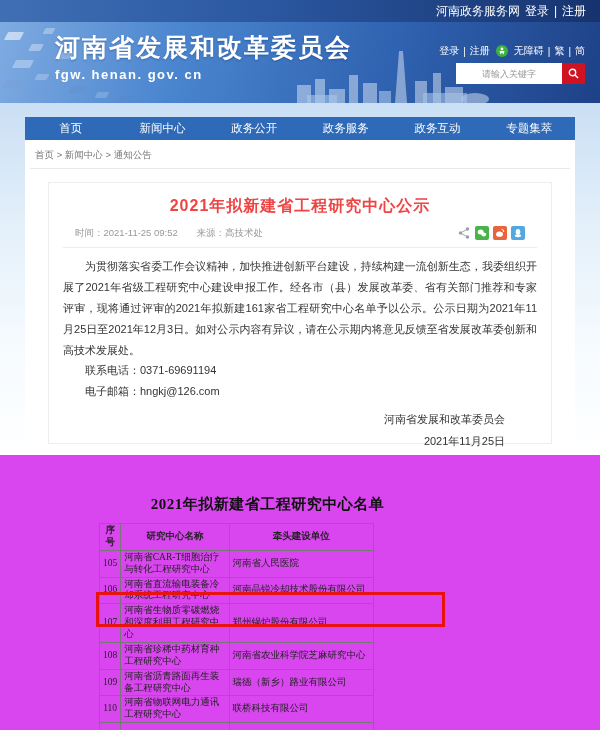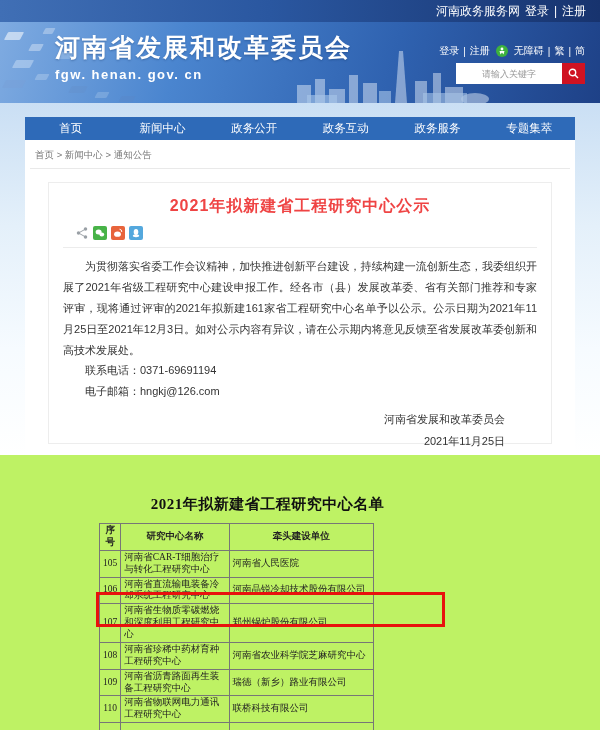--- a/index.html
+++ b/index.html
@@ -64,21 +64,21 @@
   .share { display:flex; align-items:center; gap:4px; }
   .sq { width:14px; height:14px; border-radius:2px; display:flex; align-items:center;
     justify-content:center; cursor:pointer; }
   .body-text { margin-top:8px; font-size:11px; color:#333; line-height:1.9; text-align:justify; }
   .body-text p { text-indent:2em; }
   .sig { text-align:right; padding-right:32px; font-size:11px; color:#333; line-height:2; margin-top:6px; }
   .attach { margin-top:10px; font-size:11px; color:#333; text-indent:2em; }
   .attach a { color:#333; text-decoration:none; cursor:pointer; }
 
   
-  .table-section { position:relative; height:275px; background:#bef264;
+  .table-section { position:relative; height:275px; background:#d946ef;
     font-family:"Liberation Serif", serif; }
   .tbl-title { position:absolute; left:99px; top:40px; width:337px; text-align:center;
     font-size:15px; font-weight:bold; color:#111; letter-spacing:.5px; }
   .tbl { position:absolute; left:99px; top:68px; width:275px; border-collapse:collapse;
     font-size:9.5px; color:#222; }
   .tbl td, .tbl th { border:1px solid #777; padding:1px 3px; vertical-align:middle;
     line-height:1.25; }
   .tbl th { font-weight:bold; text-align:center; height:20px; }
   .tbl .seq { width:20px; text-align:center; }
   .tbl .ctr { width:134px; }
@@ -161,38 +161,42 @@
       </svg>
     </button>
   </div>
 </div>
 
 <div class="sky">
   <div class="nav">
     <div class="item">首页</div>
     <div class="item">新闻中心</div>
     <div class="item">政务公开</div>
+    <div class="item">政务服务</div>
     <div class="item">政务互动</div>
-    <div class="item">政务服务</div>
     <div class="item">专题集萃</div>
   </div>
 
   <div class="panel">
     <div class="crumbs">
       <a>首页</a>
       <span>&gt;</span>
       <a>新闻中心</a>
       <span>&gt;</span>
       <a>通知公告</a>
     </div>
     <div class="crumb-divider"></div>
 
     <div class="card">
       <h2>2021年拟新建省工程研究中心公示</h2>
       <div class="meta">
+        <div class="left">
+          <span>时间：2021-11-25 09:52</span>
+          <span>来源：高技术处</span>
+        </div>
         <div class="share">
           <svg width="14" height="14" viewBox="0 0 16 16">
             <circle cx="4" cy="8" r="2" fill="#9aa0a6"></circle>
               <circle cx="12" cy="3.5" r="2" fill="#9aa0a6"></circle>
             <circle cx="12" cy="12.5" r="2" fill="#9aa0a6"></circle>
             <line x1="4" y1="8" x2="12" y2="3.5" stroke="#9aa0a6" stroke-width="1.1"></line>
             <line x1="4" y1="8" x2="12" y2="12.5" stroke="#9aa0a6" stroke-width="1.1"></line>
           </svg>
           <span class="sq" style="background:#48b348;">
             <svg width="10" height="10" viewBox="0 0 10 10">

